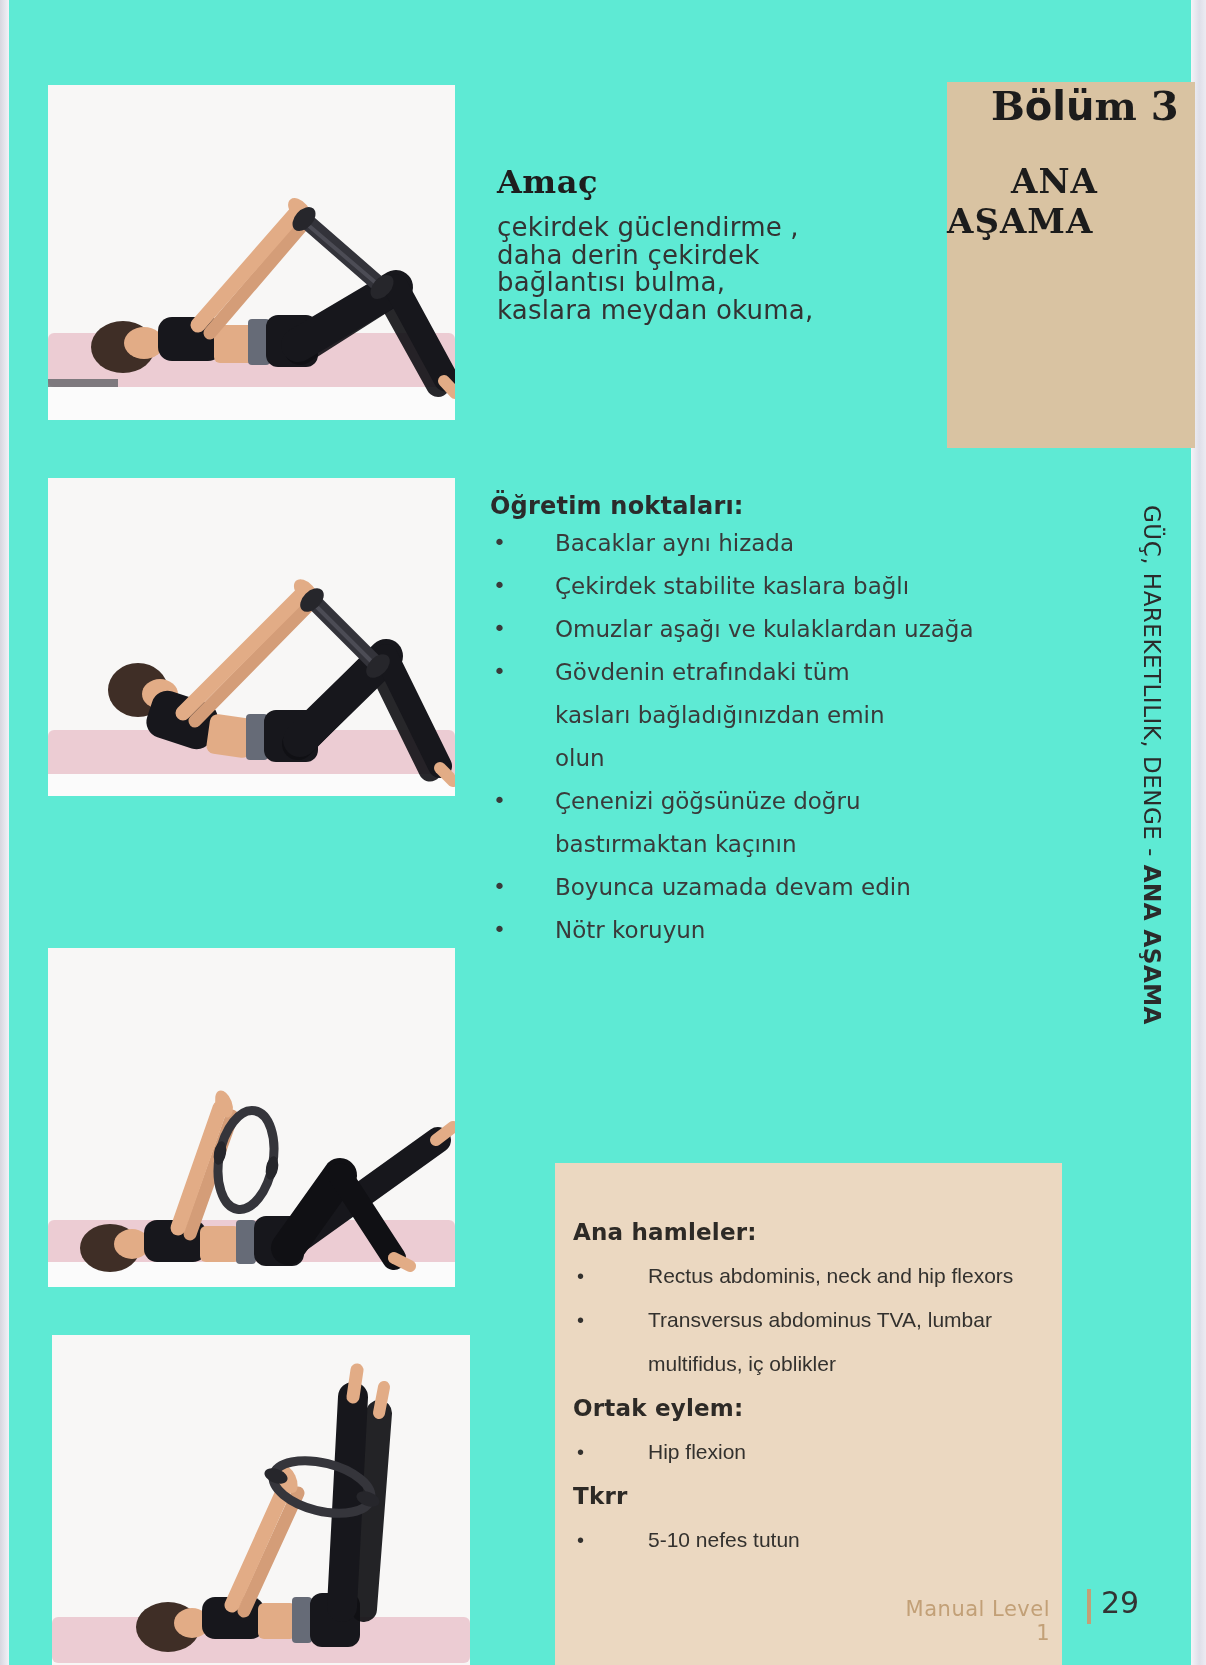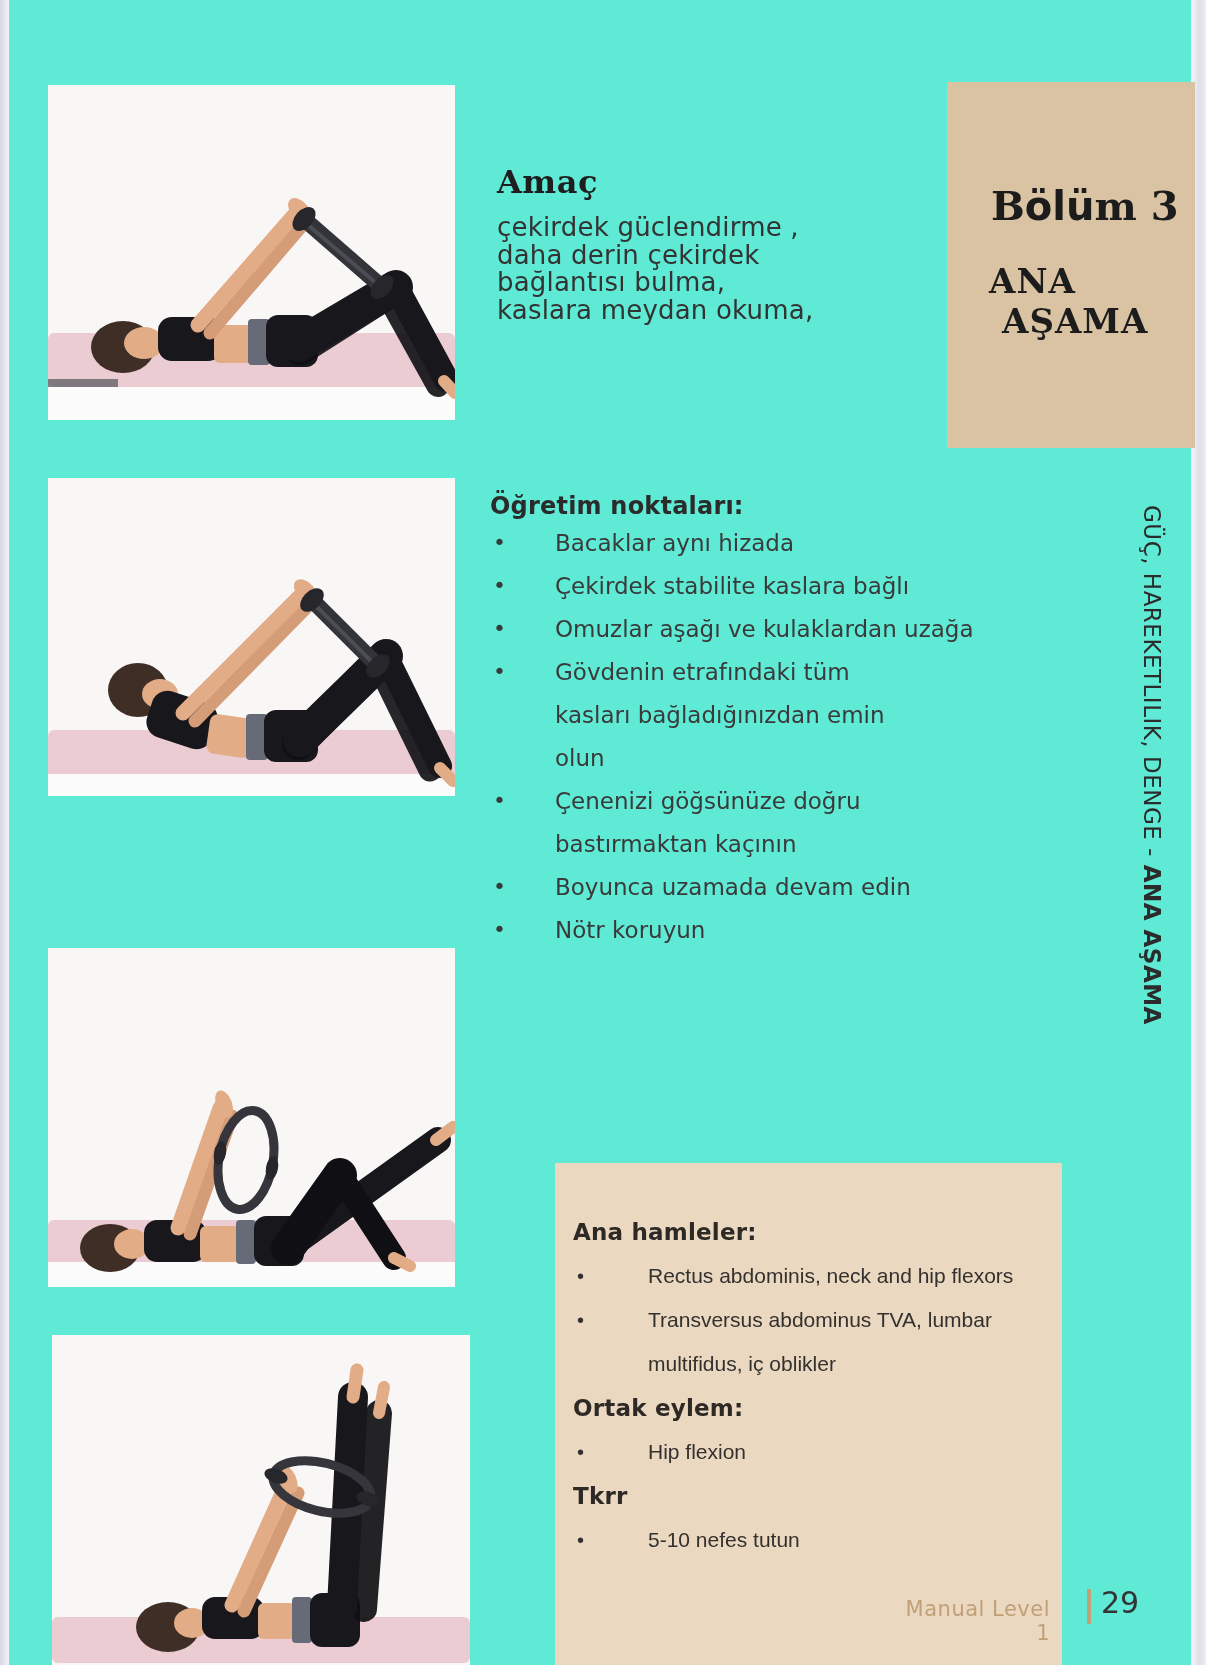--- a/index.html
+++ b/index.html
@@ -17,27 +17,27 @@
   .photo svg{display:block;width:100%;height:100%;}
 
   
   .amac{position:absolute;left:497px;top:163px;width:405px;}
   .amac-h{font-family:"DejaVu Serif","Liberation Serif",serif;font-weight:bold;
           font-size:32px;color:#1e1e1e;letter-spacing:.5px;}
   .amac-p{margin-top:13px;font-size:26px;line-height:27.5px;color:#333333;letter-spacing:.2px;}
 
   
   .chapter-box{position:absolute;left:947px;top:82px;width:248px;height:366px;background:#d9c3a2;}
-  .chapter-title{margin-top:100px;padding-left:44px;
+  .chapter-title{padding-left:44px;
     font-family:"DejaVu Serif","Liberation Serif",serif;font-weight:bold;font-size:40px;color:#1c1c1c;}
   .chapter-title .fs{font-family:"DejaVu Sans",sans-serif;font-weight:bold;}
   .chapter-sub{margin-top:32px;font-family:"DejaVu Serif","Liberation Serif",serif;
     font-weight:bold;font-size:34px;line-height:40px;color:#1c1c1c;letter-spacing:1px;}
-  .chapter-sub .l1{padding-left:42px;}
-  .chapter-sub .l2{padding-left:55px;}
+  .chapter-sub .l1{padding-left:64px;}
+  .chapter-sub .l2{}
 
   
   .side-banner{
     position:absolute;left:1139px;top:505px;height:600px;
     writing-mode:vertical-rl;font-size:23px;letter-spacing:.5px;color:#2b2b2b;white-space:nowrap;
   }
   .side-banner .b{font-weight:bold;}
 
   
   .teach{position:absolute;left:490px;top:492px;width:500px;}

